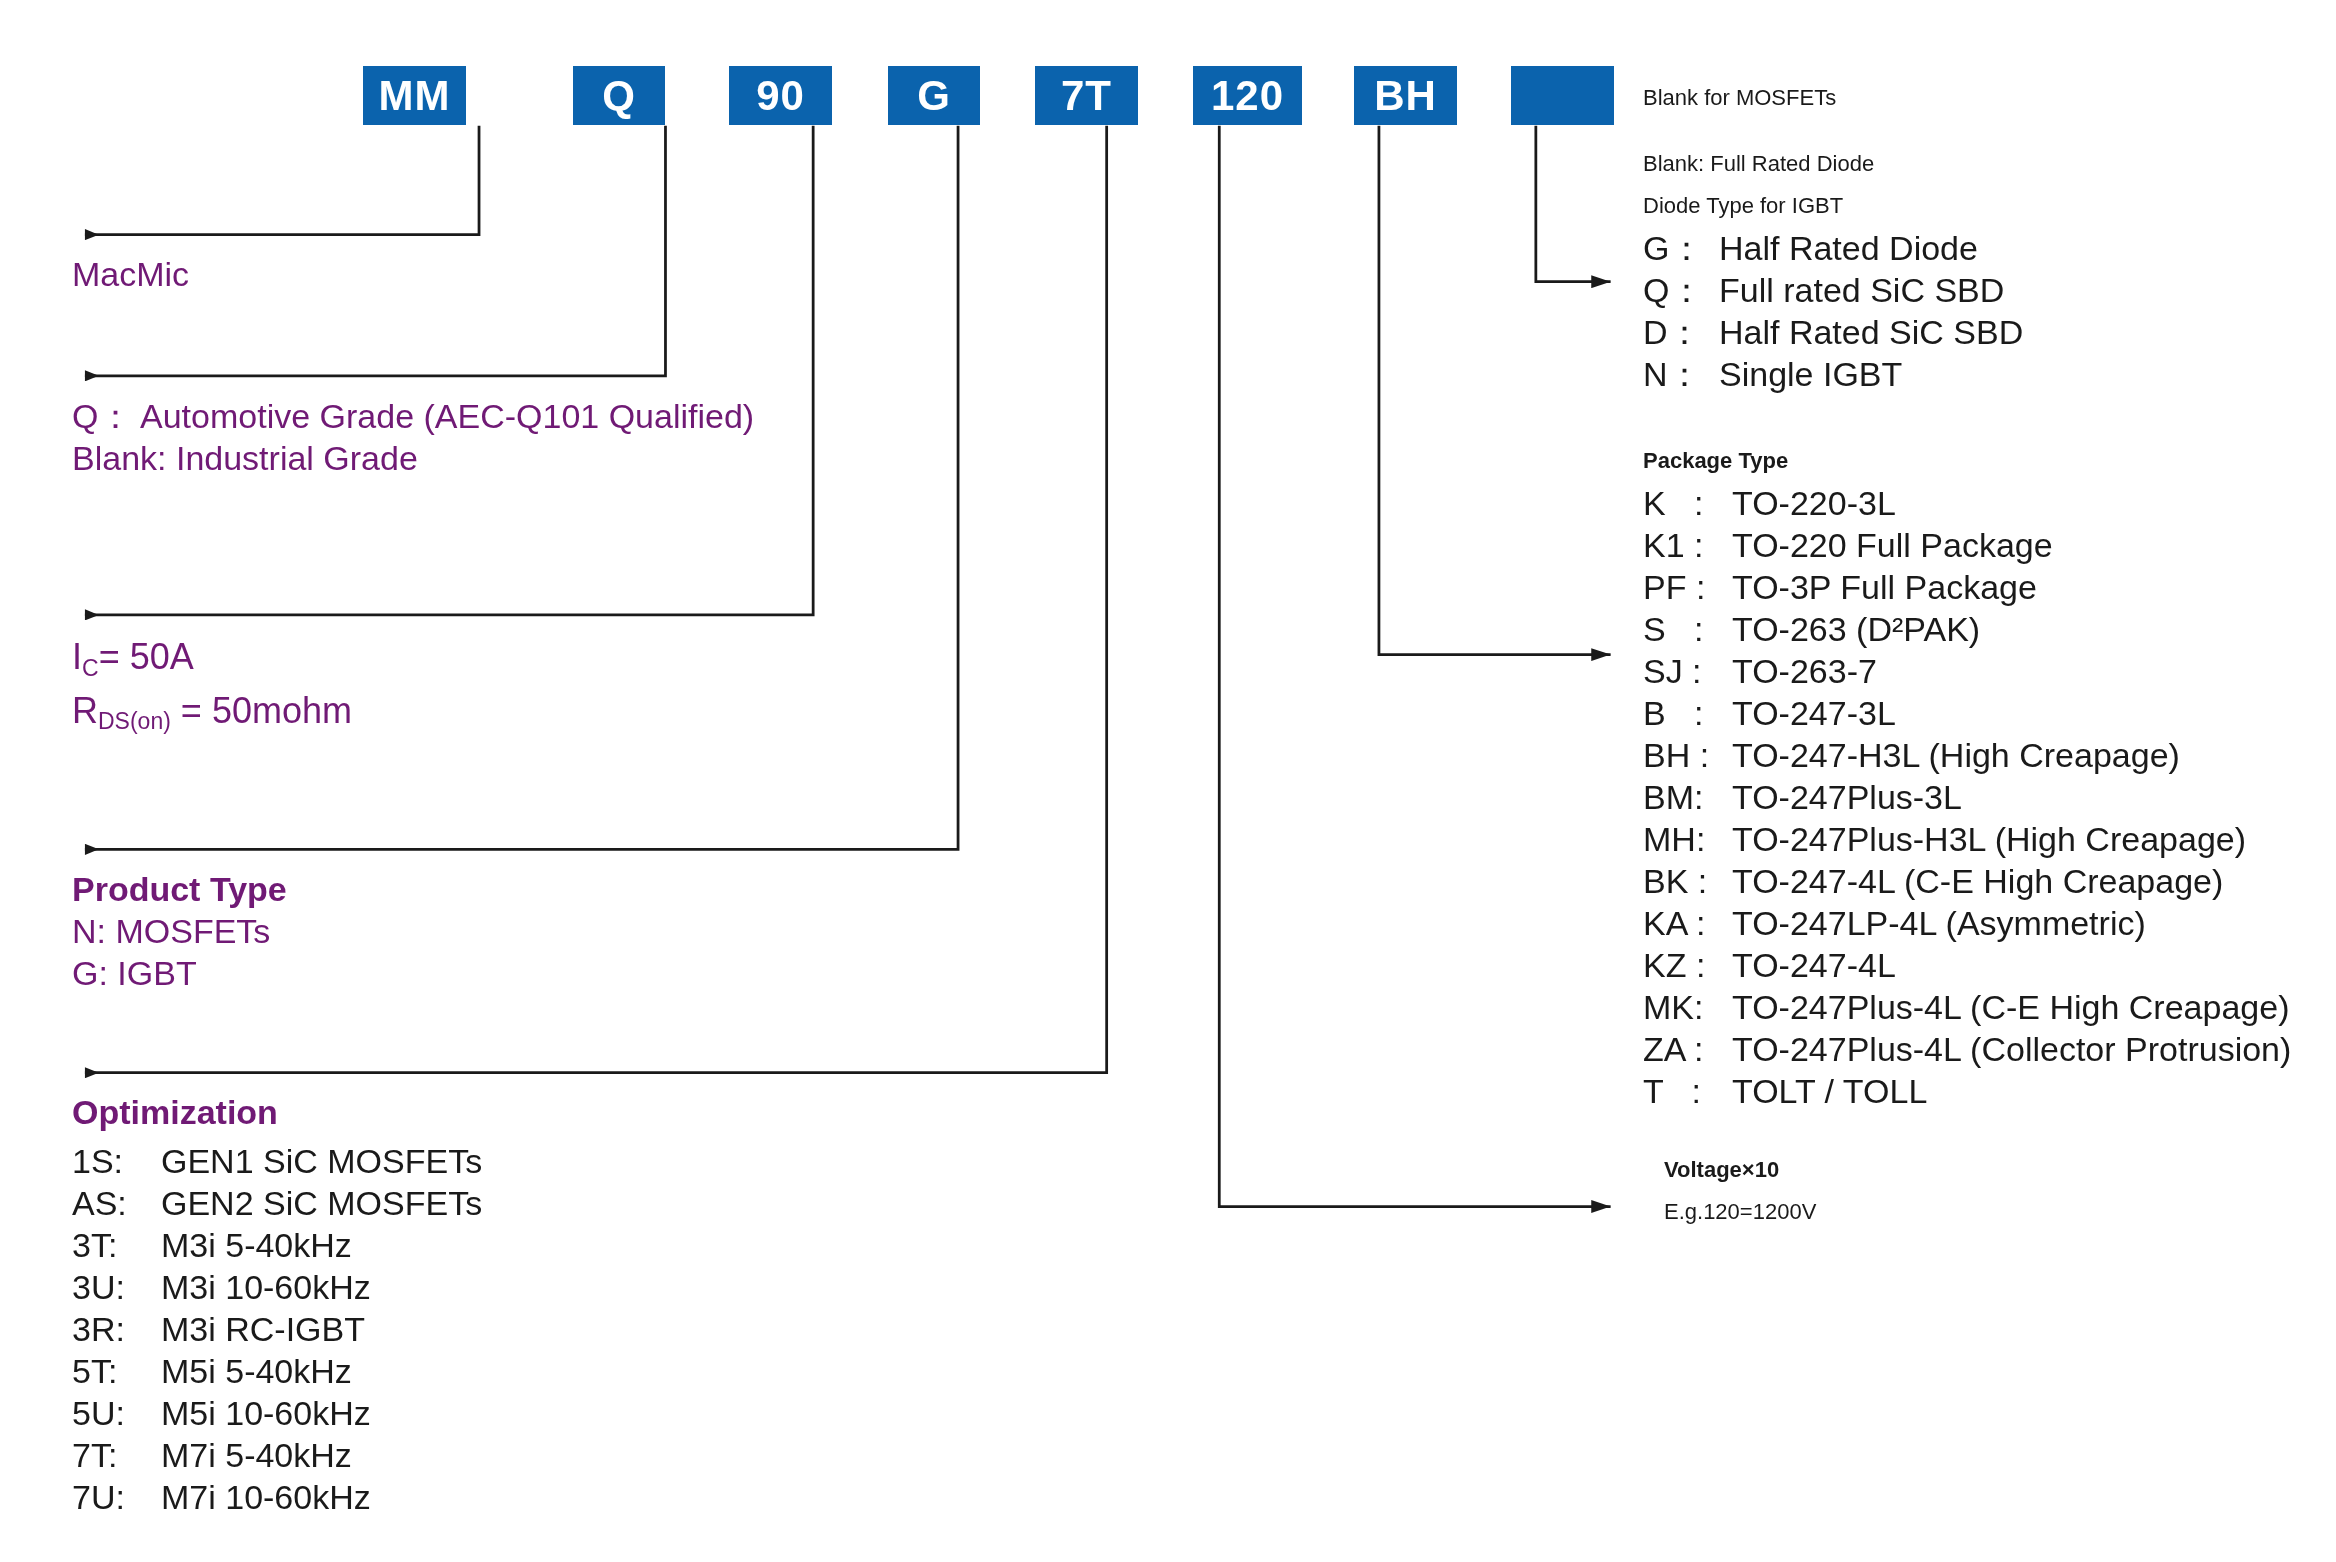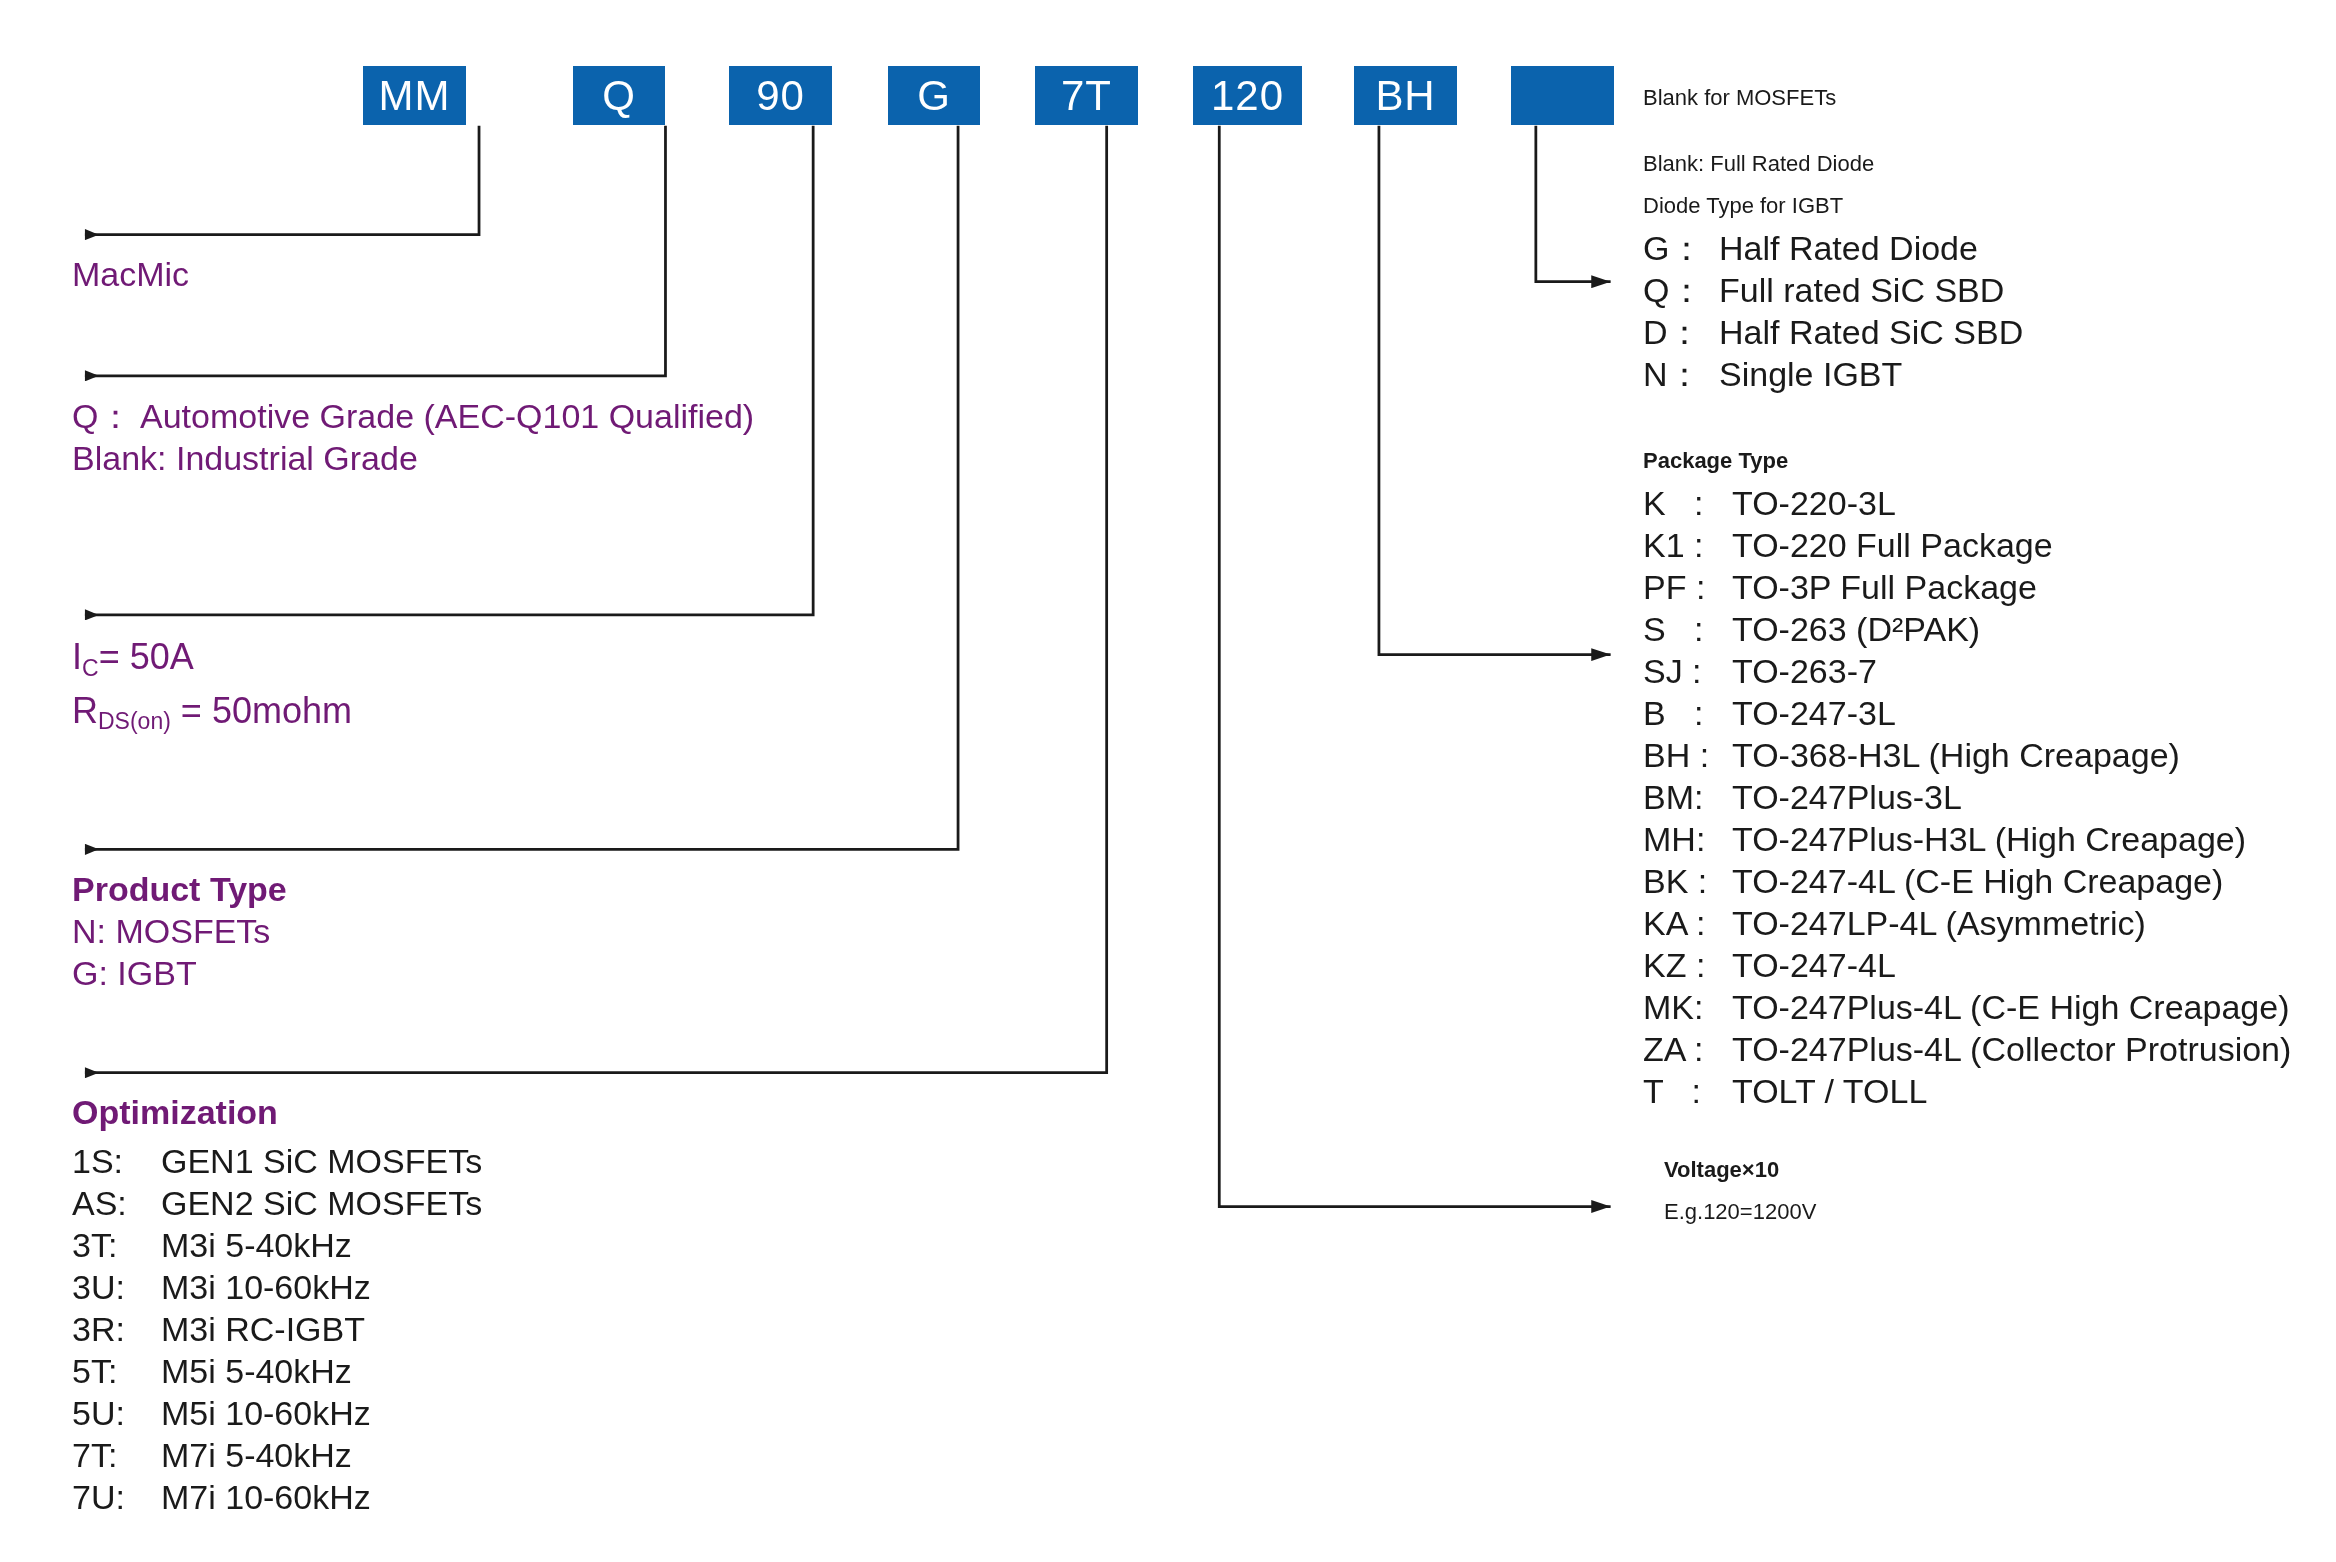--- a/index.html
+++ b/index.html
@@ -7,21 +7,21 @@
     width:2337px;height:1563px;position:relative;overflow:hidden;
     font-family:"Liberation Sans", sans-serif;color:#1a1a1a;
   }
   #stage{position:absolute;left:0;top:0;width:2337px;height:1563px;}
 
   
   .code-box{
     position:absolute;background:#0b63ad;color:#ffffff;
     display:flex;align-items:center;justify-content:center;
     font-family:"Liberation Sans", sans-serif;
-    font-weight:normal;font-size:42px;letter-spacing:0.9px;
+    font-weight:bold;font-size:42px;letter-spacing:0.9px;
     height:59px;top:66px;
   }
   .code-box.empty{color:transparent;}
 
   
   #wires{position:absolute;left:0;top:0;width:2337px;height:1563px;pointer-events:none;}
 
   
   .blk{position:absolute;}
   .ln{
@@ -134,21 +134,21 @@
   </div>
 
   <div class="blk" style="left:1643px;top:440px;">
     <div class="note" style="font-weight:bold;">Package Type</div>
     <div class="row pl"><span class="k">K   :</span><span class="v">TO-220-3L</span></div>
     <div class="row pl"><span class="k">K1 :</span><span class="v">TO-220 Full Package</span></div>
     <div class="row pl"><span class="k">PF :</span><span class="v">TO-3P Full Package</span></div>
     <div class="row pl"><span class="k">S   :</span><span class="v">TO-263 (D²PAK)</span></div>
     <div class="row pl"><span class="k">SJ :</span><span class="v">TO-263-7</span></div>
     <div class="row pl"><span class="k">B   :</span><span class="v">TO-247-3L</span></div>
-    <div class="row pl"><span class="k">BH :</span><span class="v">TO-368-H3L (High Creapage)</span></div>
+    <div class="row pl"><span class="k">BH :</span><span class="v">TO-247-H3L (High Creapage)</span></div>
     <div class="row pl"><span class="k">BM:</span><span class="v">TO-247Plus-3L</span></div>
     <div class="row pl"><span class="k">MH:</span><span class="v">TO-247Plus-H3L (High Creapage)</span></div>
     <div class="row pl"><span class="k">BK :</span><span class="v">TO-247-4L (C-E High Creapage)</span></div>
     <div class="row pl"><span class="k">KA :</span><span class="v">TO-247LP-4L (Asymmetric)</span></div>
     <div class="row pl"><span class="k">KZ :</span><span class="v">TO-247-4L</span></div>
     <div class="row pl"><span class="k">MK:</span><span class="v">TO-247Plus-4L (C-E High Creapage)</span></div>
     <div class="row pl"><span class="k">ZA :</span><span class="v">TO-247Plus-4L (Collector Protrusion)</span></div>
     <div class="row pl"><span class="k">T   :</span><span class="v">TOLT / TOLL</span></div>
   </div>
 

